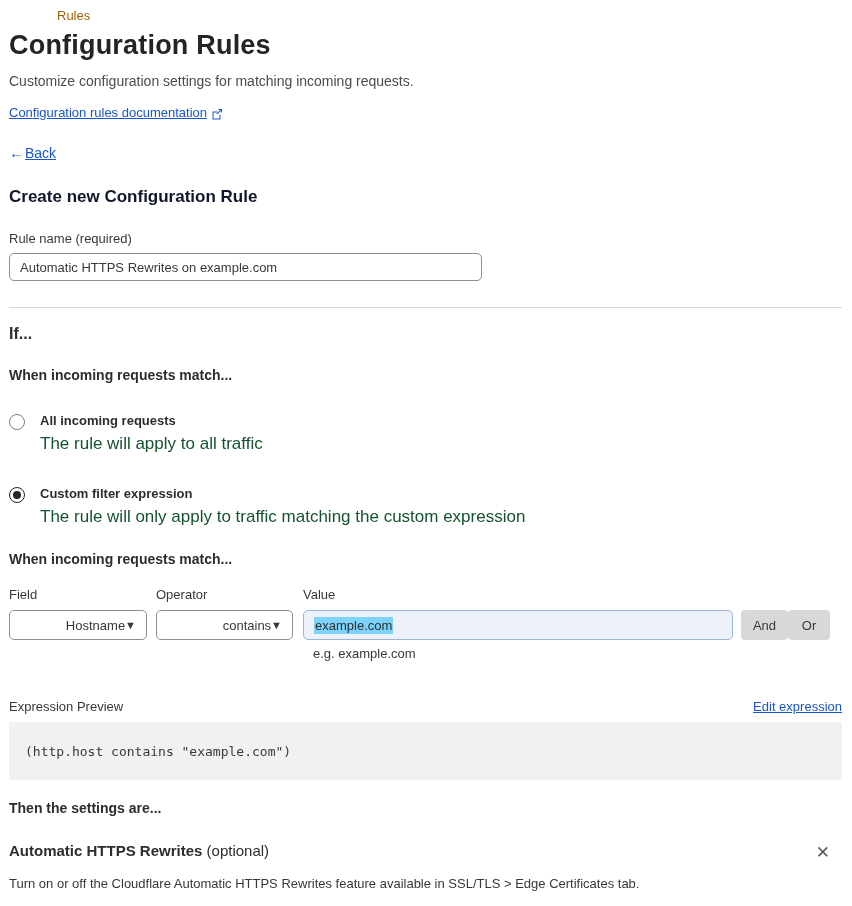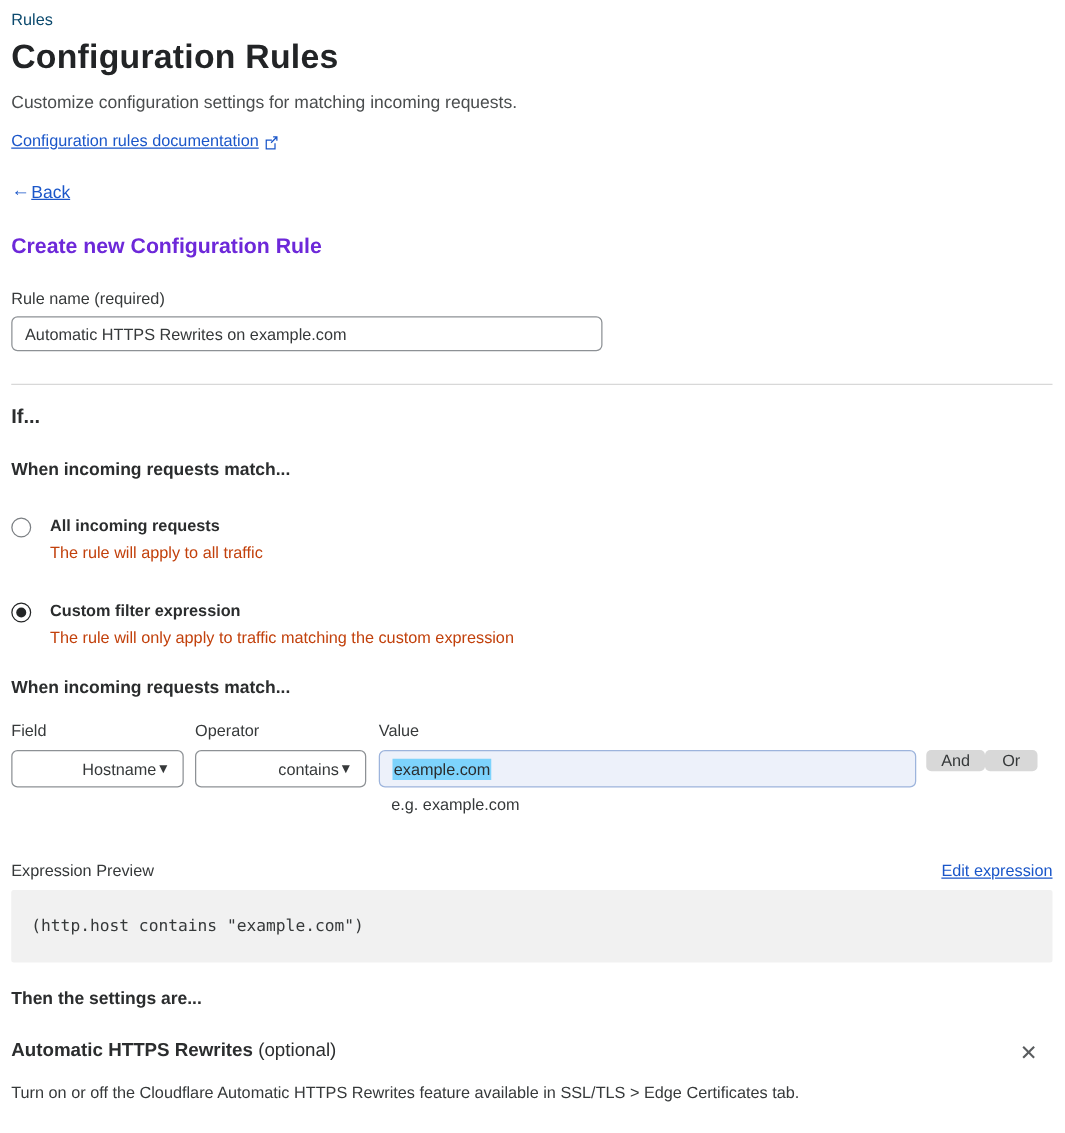--- a/index.html
+++ b/index.html
@@ -6,33 +6,33 @@
   html, body { background: #ffffff; }
   body {
     width: 852px; height: 906px;
     font-family: "Liberation Sans", sans-serif;
     color: #36393a;
     position: relative;
     overflow: hidden;
   }
   .page { padding: 8px 10px 0 9px; }
 
-  .breadcrumb { font-size: 13px; color: #0c4a6e; }
+  .breadcrumb { font-size: 13px; color: #a16207; margin-left: 48px; }
   .page-title { font-size: 27px; font-weight: bold; color: #222426; margin-top: 7px; letter-spacing: .2px; }
   .subtitle { font-size: 14px; color: #4a4d4e; margin-top: 12px; }
 
   a.link { color: #1a56c9; text-decoration: underline; cursor: pointer; }
   .doc-link-row { margin-top: 16px; font-size: 13px; display: flex; align-items: center; gap: 4px; }
   .ext-icon { display: inline-block; width: 12px; height: 12px; position: relative; top: 1px; }
   .ext-icon svg { display: block; }
 
   .back-row { margin-top: 24px; font-size: 14px; color: #1a56c9; display: flex; align-items: center; }
   .back-arrow { text-decoration: none; font-size: 15px; margin-right: 1px; }
 
-  .section-heading { font-size: 17px; font-weight: bold; color: #6d28d9; margin-top: 26px; }
+  .section-heading { font-size: 17px; font-weight: bold; color: #0f172a; margin-top: 26px; }
 
   .field-label { font-size: 13px; color: #36393a; margin-top: 24px; }
   .rule-name-input {
     margin-top: 7px;
     width: 473px; height: 28px;
     border: 1px solid #8d9195; border-radius: 5px;
     font-family: "Liberation Sans", sans-serif;
     font-size: 13px; color: #36393a;
     padding: 0 10px;
     background: #fff;
@@ -50,21 +50,21 @@
   .radio-circle {
     width: 16px; height: 16px; border-radius: 50%;
     border: 1px solid #7b7f83; background: #fff;
     flex: 0 0 16px; margin-top: 1px;
     display: flex; align-items: center; justify-content: center;
   }
   .radio-circle.selected { border: 1.5px solid #232526; }
   .radio-dot { width: 8px; height: 8px; border-radius: 50%; background: #232526; }
   .radio-texts { margin-left: 15px; }
   .radio-label { font-size: 13px; font-weight: bold; color: #2b2d2e; }
-  .radio-desc { font-size: 13px; color: #c2410c; margin-top: 6px; }
+  .radio-desc { font-size: 17px; color: #14532d; margin-top: 6px; }
 
   .builder-labels { display: flex; margin-top: 20px; font-size: 13px; color: #36393a; }
   .lbl-field { width: 147px; }
   .lbl-operator { width: 147px; }
   .lbl-value { width: 430px; }
 
   .builder-row { display: flex; margin-top: 8px; align-items: flex-start; }
   .select-box {
     width: 138px; height: 30px;
     border: 1px solid #8d9195; border-radius: 5px;
@@ -77,21 +77,21 @@
   .value-input {
     width: 430px; height: 30px; margin-left: 10px;
     border: 1px solid #9db4dc; border-radius: 5px;
     background: #edf1fa;
     font-size: 13px; color: #2b2d2e;
     display: flex; align-items: center;
     padding: 0 10px;
   }
   .value-text { background: #7dd3fc; padding: 1px 1px; }
   .andor-btn {
-    height: 17px; border: none; border-radius: 4px;
+    height: 30px; border: none; border-radius: 4px;
     background: #d8d8d8; color: #36393a;
     font-family: "Liberation Sans", sans-serif;
     font-size: 13px; cursor: pointer;
   }
   .and-btn { width: 47px; margin-left: 8px; }
   .or-btn { width: 42px; }
   .value-hint { font-size: 13px; color: #36393a; margin-top: 6px; margin-left: 304px; }
 
   .expr-row { display: flex; justify-content: space-between; align-items: baseline; margin-top: 38px; }
   .expr-label { font-size: 13px; color: #36393a; }

